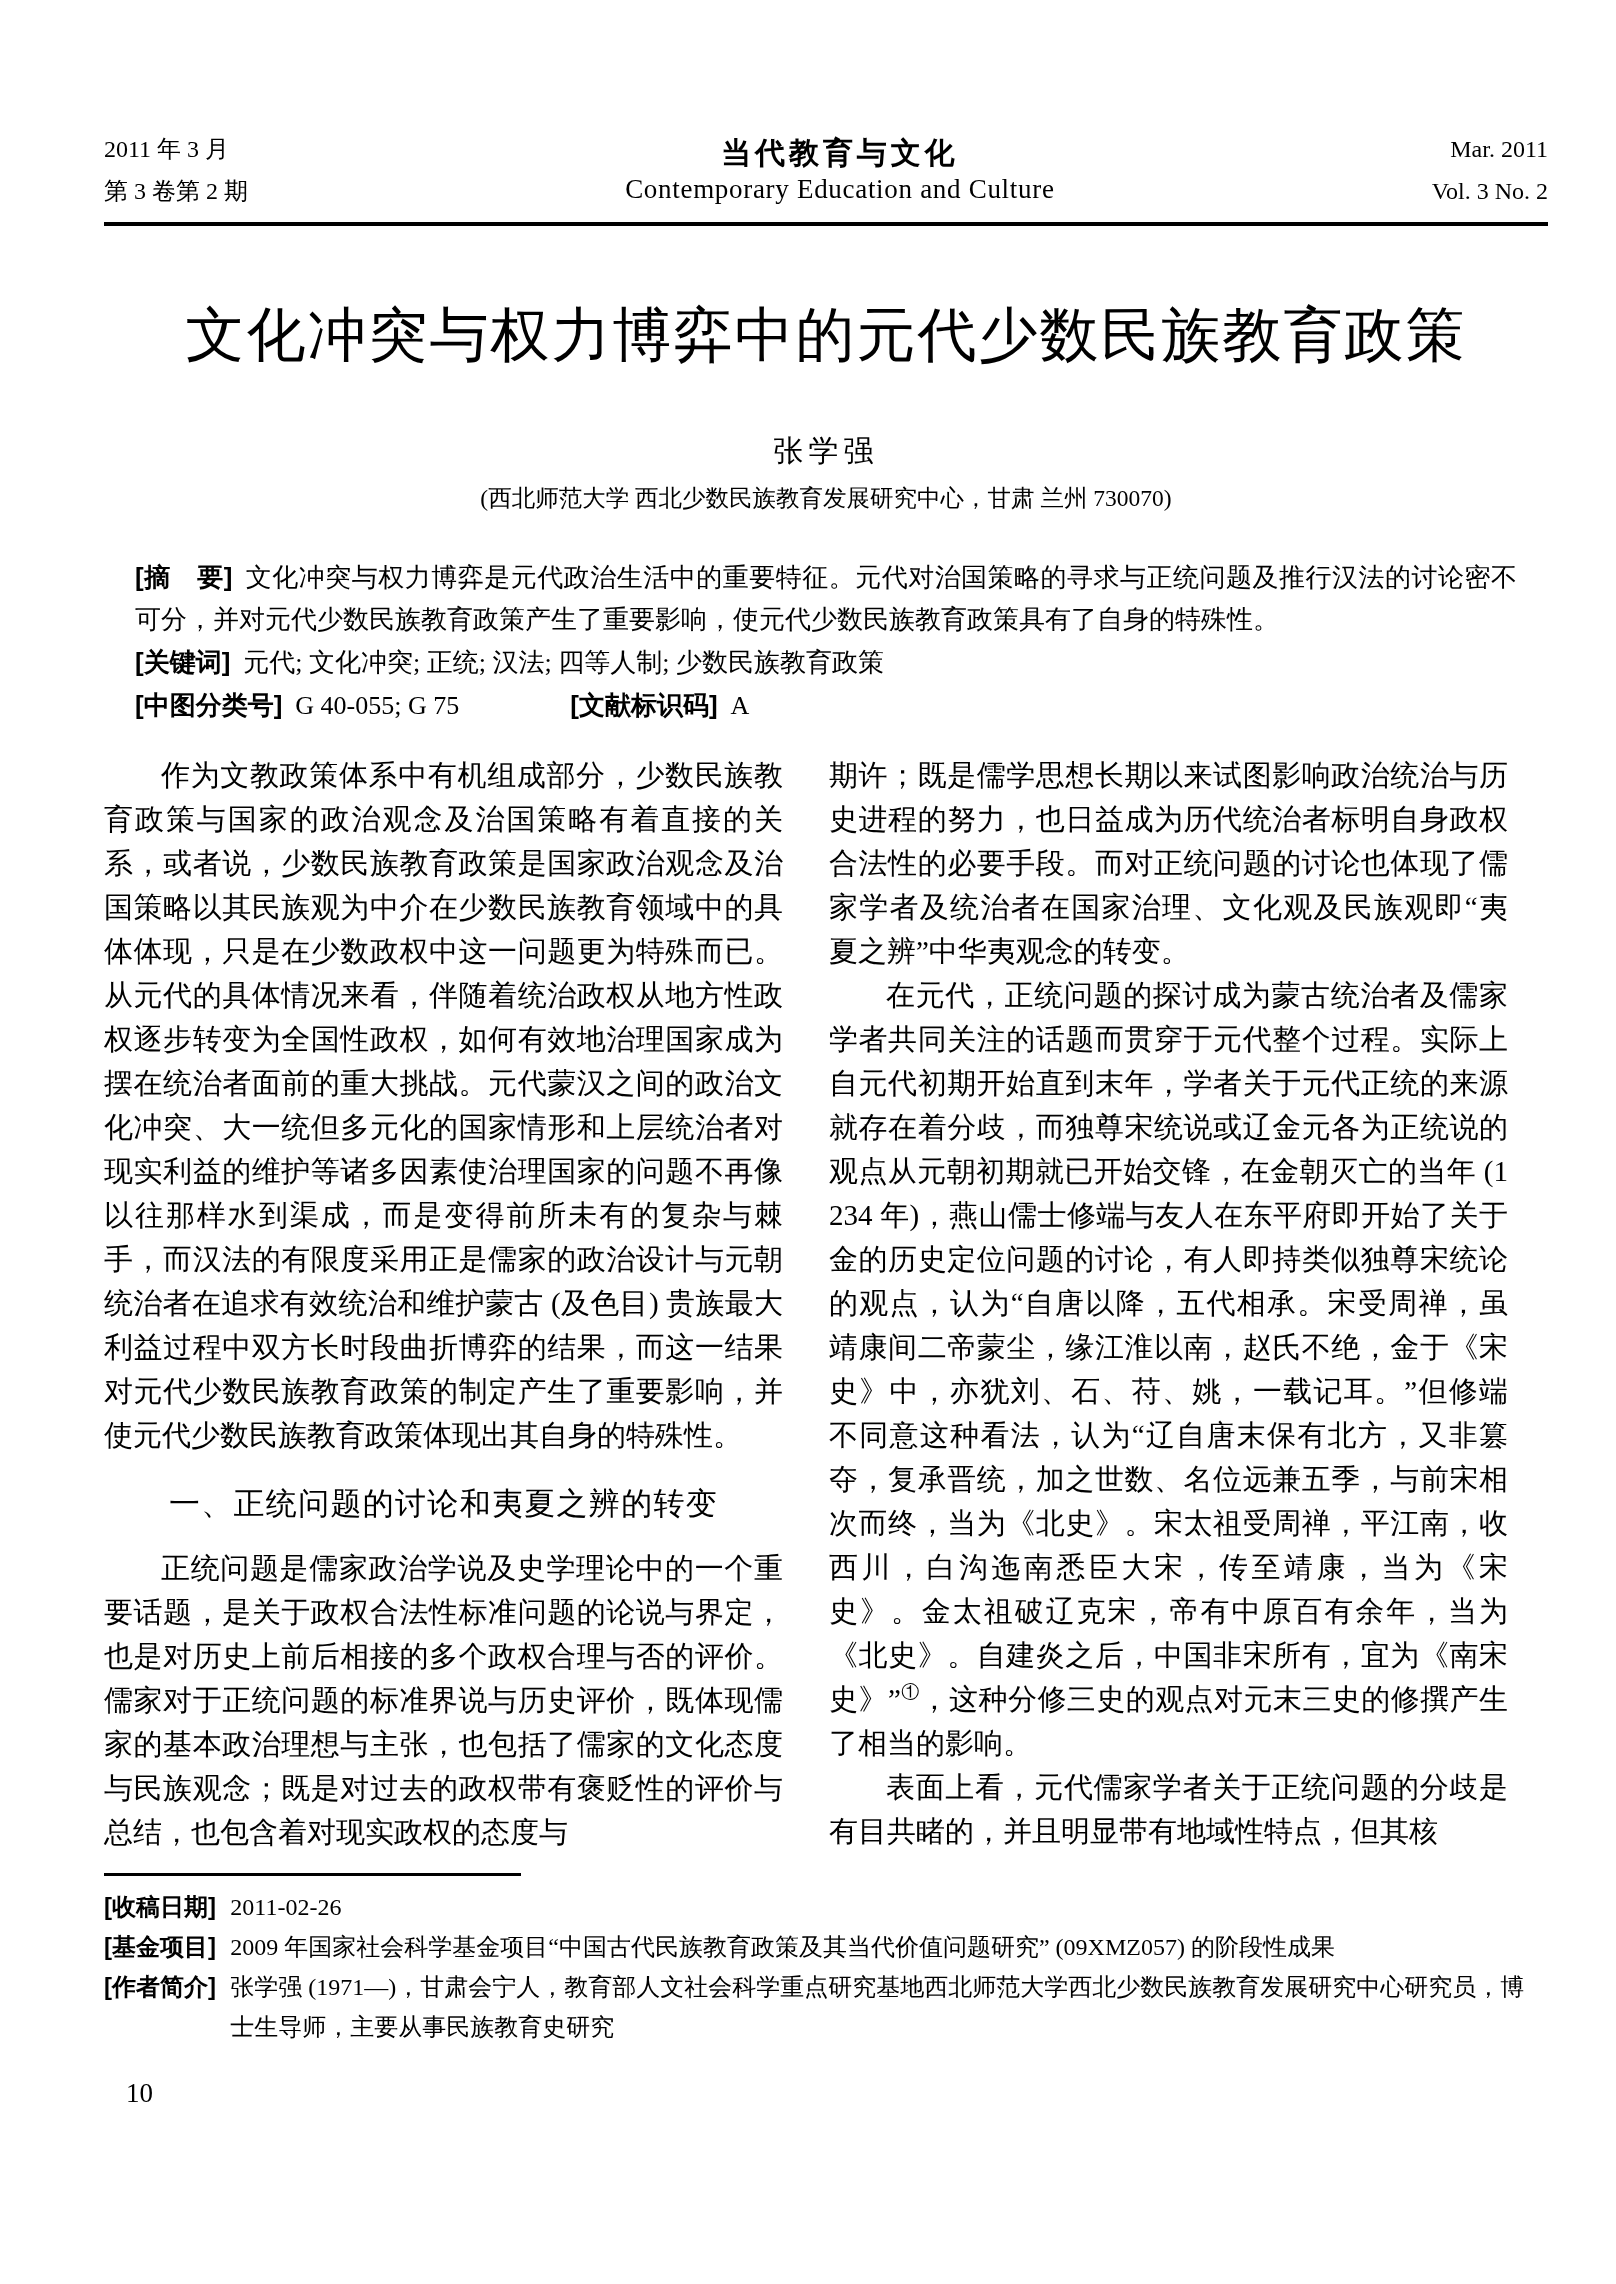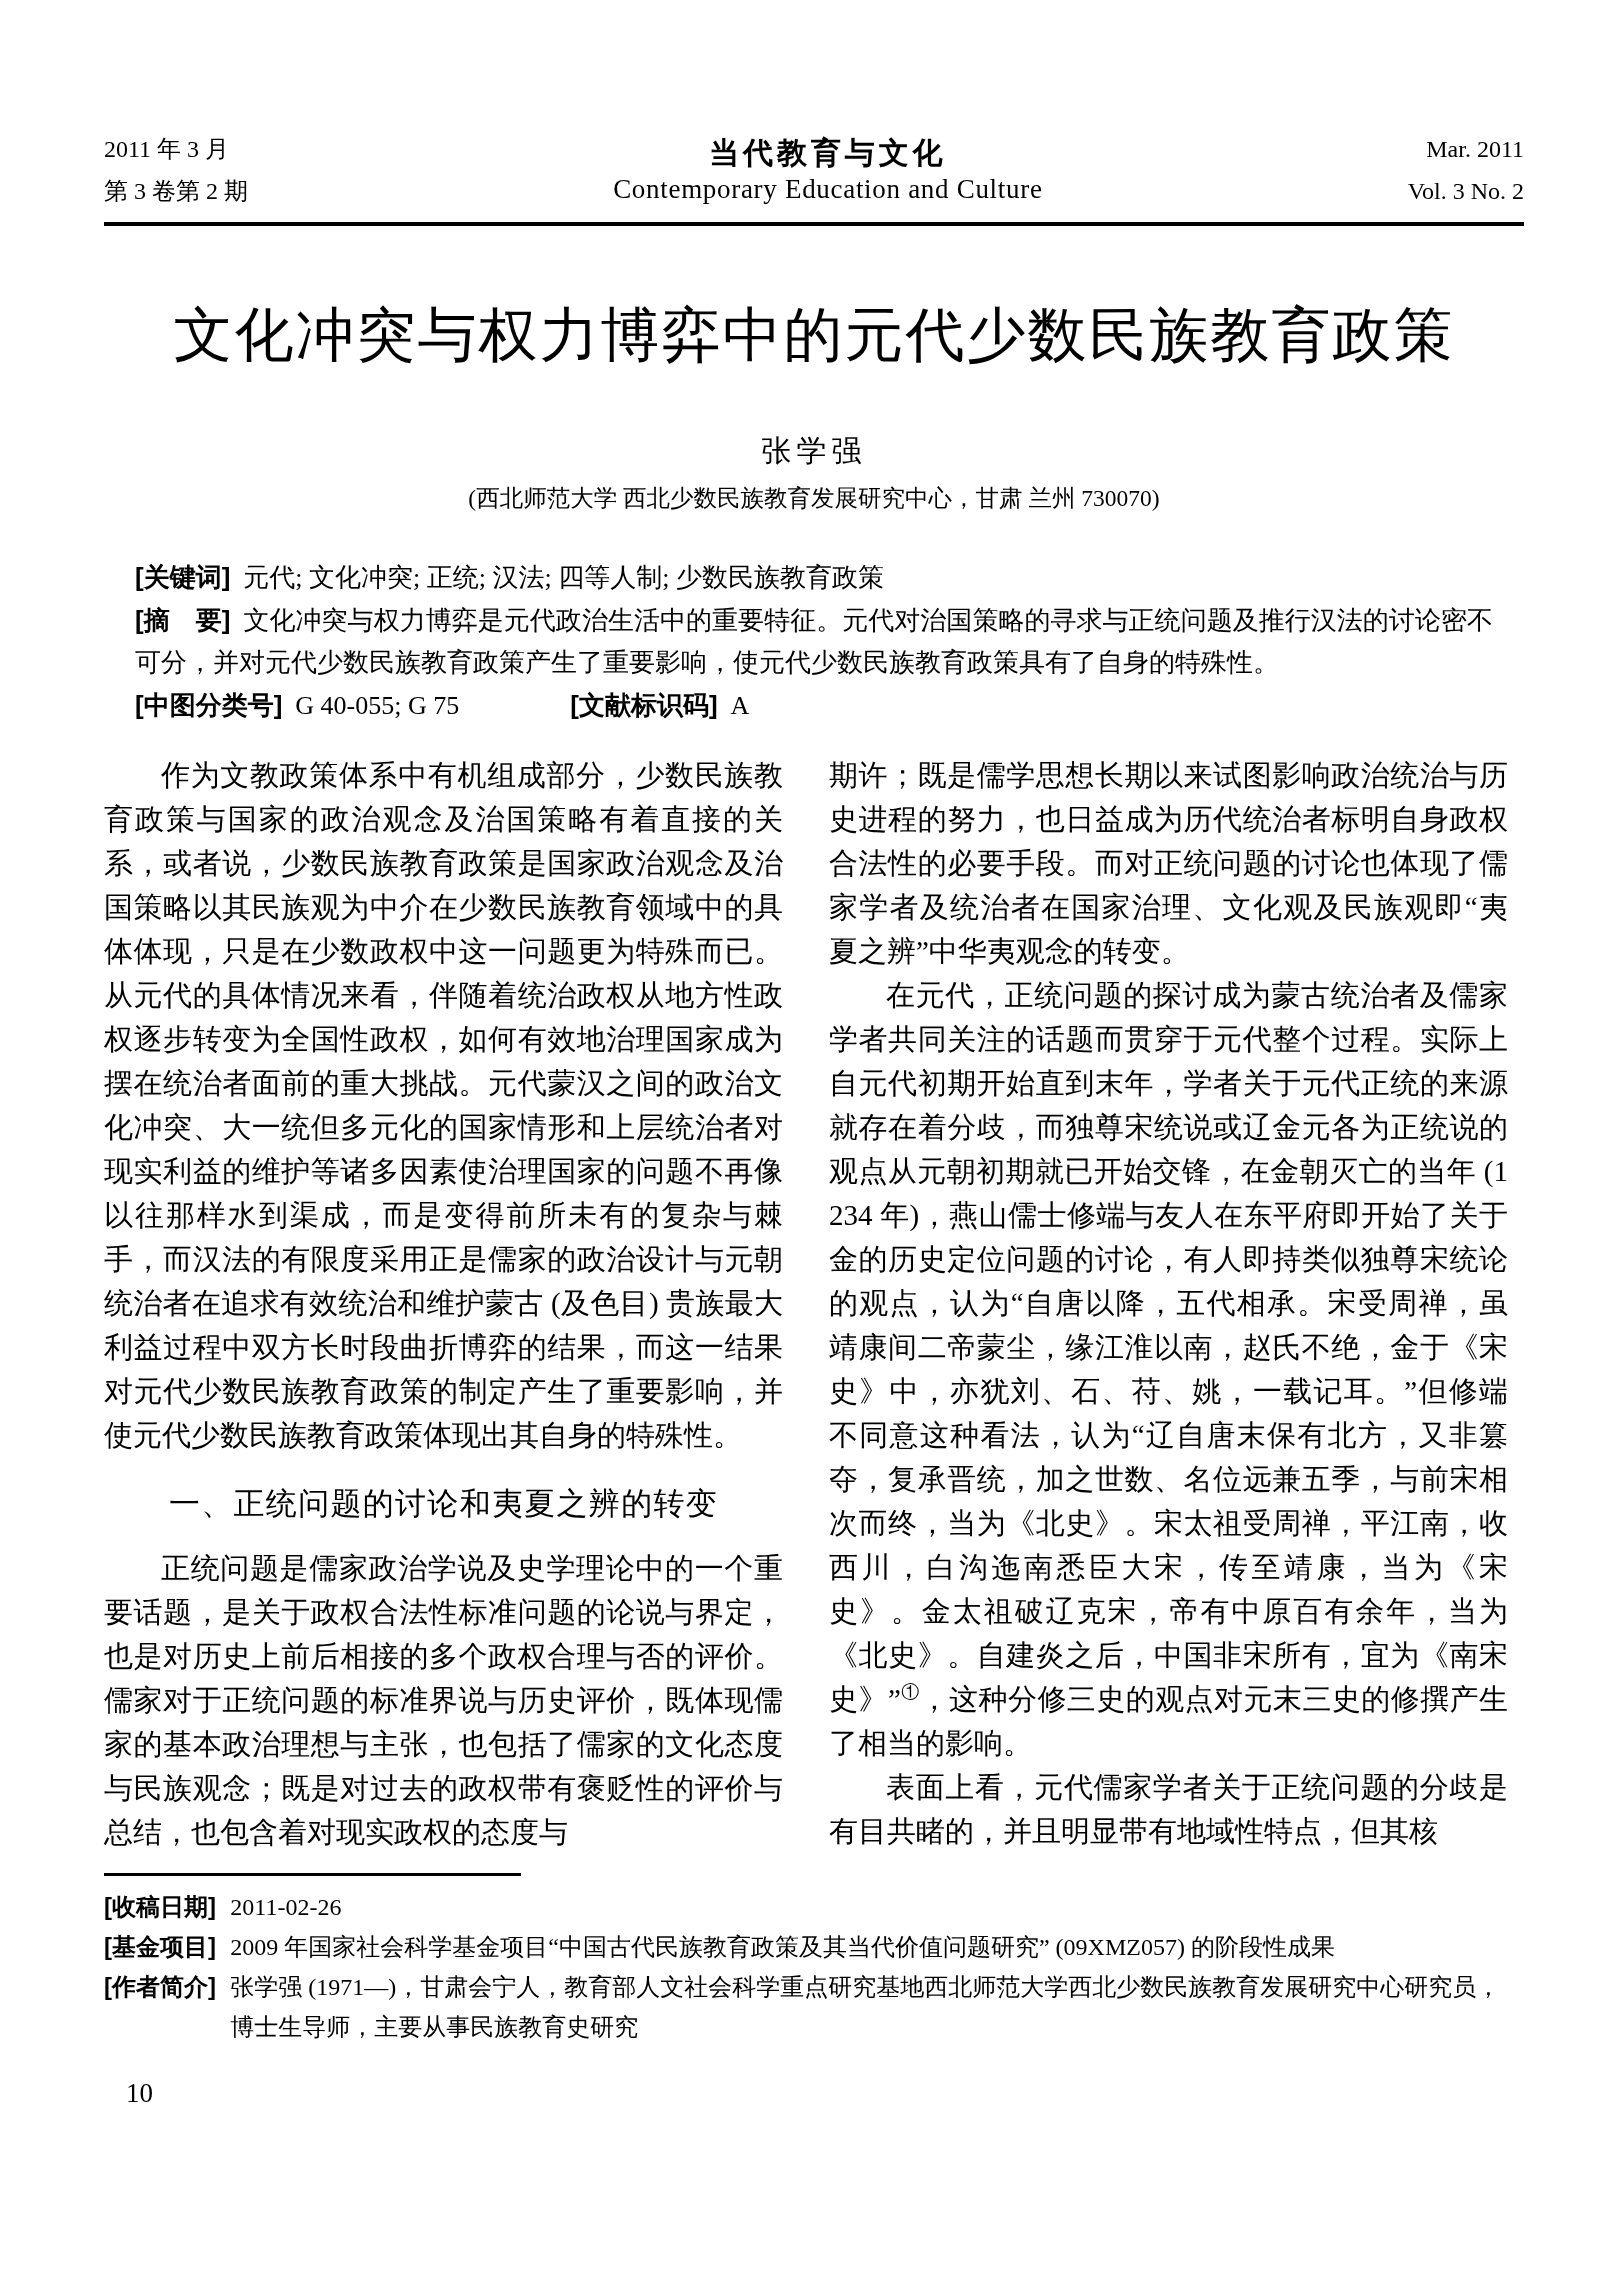--- a/index.html
+++ b/index.html
@@ -1,19 +1,19 @@
 <!DOCTYPE html>
 <html lang="zh" style="font-size:10.4px"><head>
 <meta charset="utf-8">
 <style>
   html,body{margin:0;padding:0;background:#e8e8e8;}
   .page{
     width:1616px;height:2284px;background:#ffffff;color:#000;
     font-family:"Liberation Serif","DejaVu Serif",serif;
-    box-sizing:border-box;padding:128px 92px 0 104px;
+    box-sizing:border-box;padding:128px 68px 0 104px;
     overflow:hidden;position:relative;margin:0 auto;
   }
   
   .jheader{display:flex;justify-content:space-between;align-items:center;}
   .hdr-side{font-size:24px;line-height:42px;white-space:nowrap;}
   .hdr-side.right{text-align:right;}
   .hdr-center{text-align:center;flex:1;}
   .jtitle-cn{font-family:"Liberation Sans","DejaVu Sans",sans-serif;font-weight:700;font-size:30px;line-height:38px;letter-spacing:3.9px;}
   .jtitle-en{font-size:27px;line-height:34px;letter-spacing:0.7px;}
   .header-rule{border-top:4.6px solid #000;margin-top:10.4px;}
@@ -68,22 +68,22 @@
       <div>Vol. 3 No. 2</div>
     </div>
   </header>
   <div class="header-rule"></div>
 
   <h1 class="art-title">文化冲突与权力博弈中的元代少数民族教育政策</h1>
   <div class="author">张学强</div>
   <div class="affiliation">(西北师范大学 西北少数民族教育发展研究中心，甘肃 兰州 730070)</div>
 
   <section class="abstract">
+    <p><span class="lbl">[摘　要]</span><span>文化冲突与权力博弈是元代政治生活中的重要特征。元代对治国策略的寻求与正统问题及推行汉法的讨论密不可分，并对元代少数民族教育政策产生了重要影响，使元代少数民族教育政策具有了自身的特殊性。</span></p>
     <p><span class="lbl">[关键词]</span><span>元代; 文化冲突; 正统; 汉法; 四等人制; 少数民族教育政策</span></p>
-    <p><span class="lbl">[摘　要]</span><span>文化冲突与权力博弈是元代政治生活中的重要特征。元代对治国策略的寻求与正统问题及推行汉法的讨论密不可分，并对元代少数民族教育政策产生了重要影响，使元代少数民族教育政策具有了自身的特殊性。</span></p>
     <p class="abs-meta">
       <span class="seg1"><span class="lbl">[中图分类号]</span><span>G 40-055; G 75</span></span>
       <span class="seg2"><span class="lbl">[文献标识码]</span><span>A</span></span>
     </p>
   </section>
 
   <main class="body-cols">
     <div class="col" id="col-left">
         <p class="indent">作为文教政策体系中有机组成部分，少数民族教育政策与国家的政治观念及治国策略有着直接的关系，或者说，少数民族教育政策是国家政治观念及治国策略以其民族观为中介在少数民族教育领域中的具体体现，只是在少数政权中这一问题更为特殊而已。从元代的具体情况来看，伴随着统治政权从地方性政权逐步转变为全国性政权，如何有效地治理国家成为摆在统治者面前的重大挑战。元代蒙汉之间的政治文化冲突、大一统但多元化的国家情形和上层统治者对现实利益的维护等诸多因素使治理国家的问题不再像以往那样水到渠成，而是变得前所未有的复杂与棘手，而汉法的有限度采用正是儒家的政治设计与元朝统治者在追求有效统治和维护蒙古 (及色目) 贵族最大利益过程中双方长时段曲折博弈的结果，而这一结果对元代少数民族教育政策的制定产生了重要影响，并使元代少数民族教育政策体现出其自身的特殊性。</p>
         <h2>一、正统问题的讨论和夷夏之辨的转变</h2>

